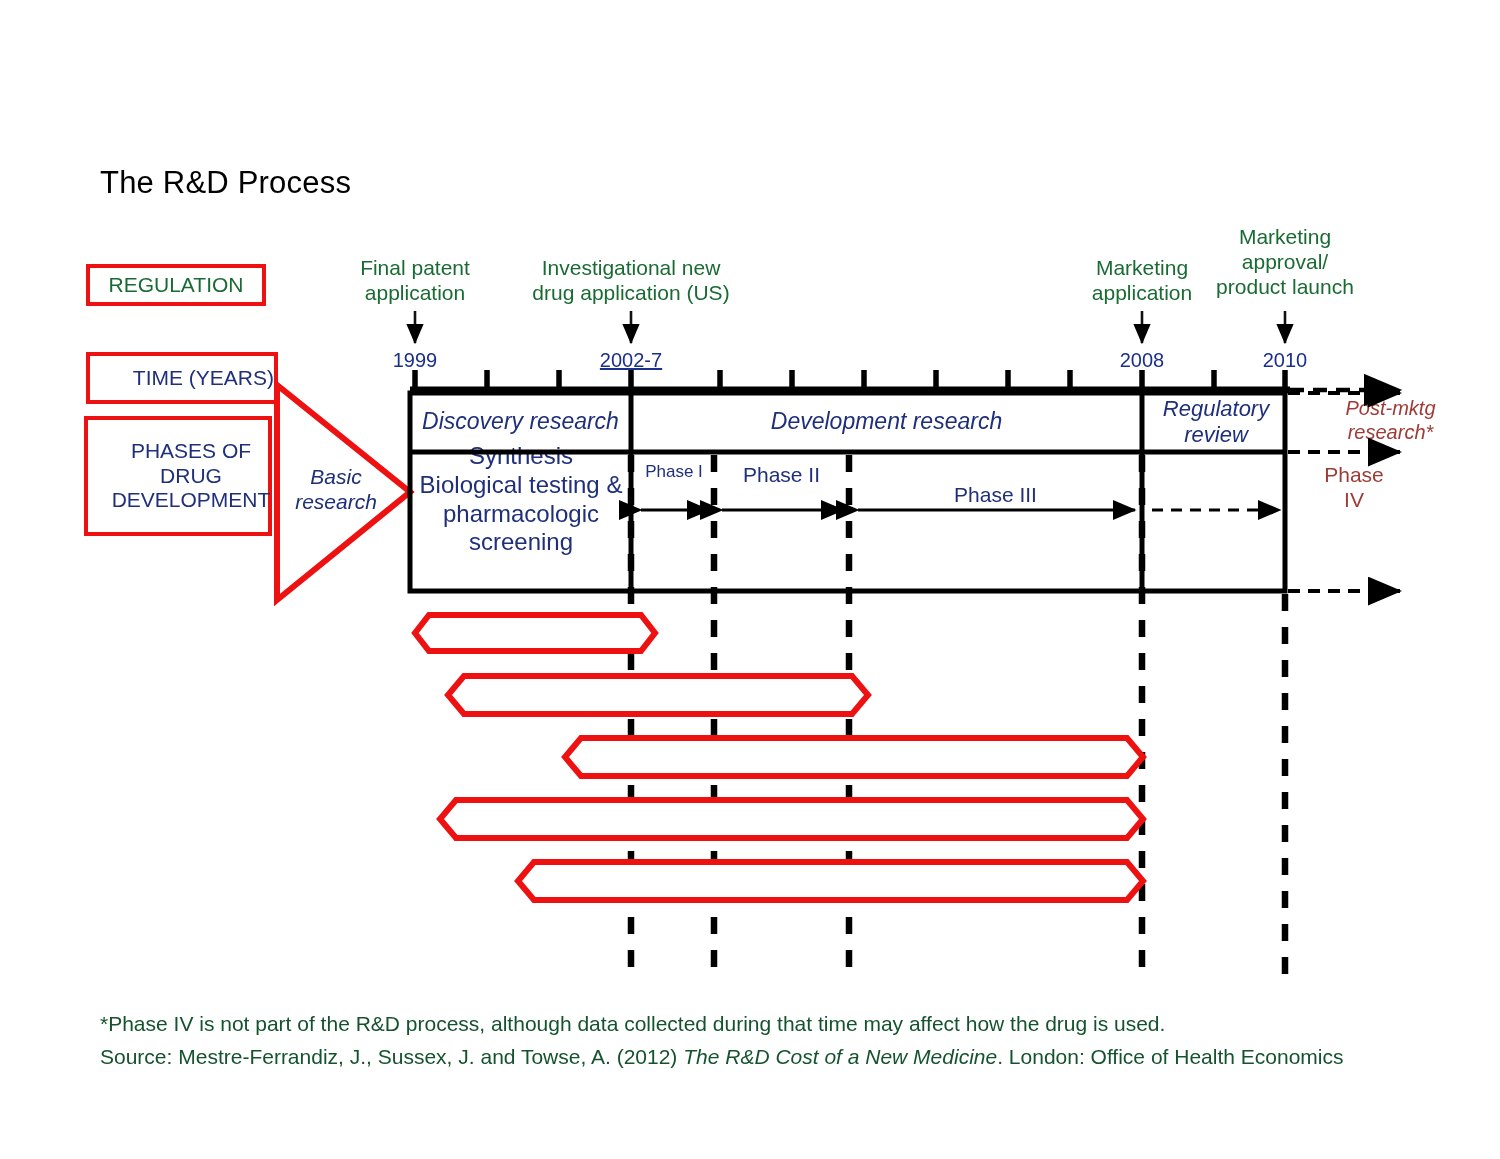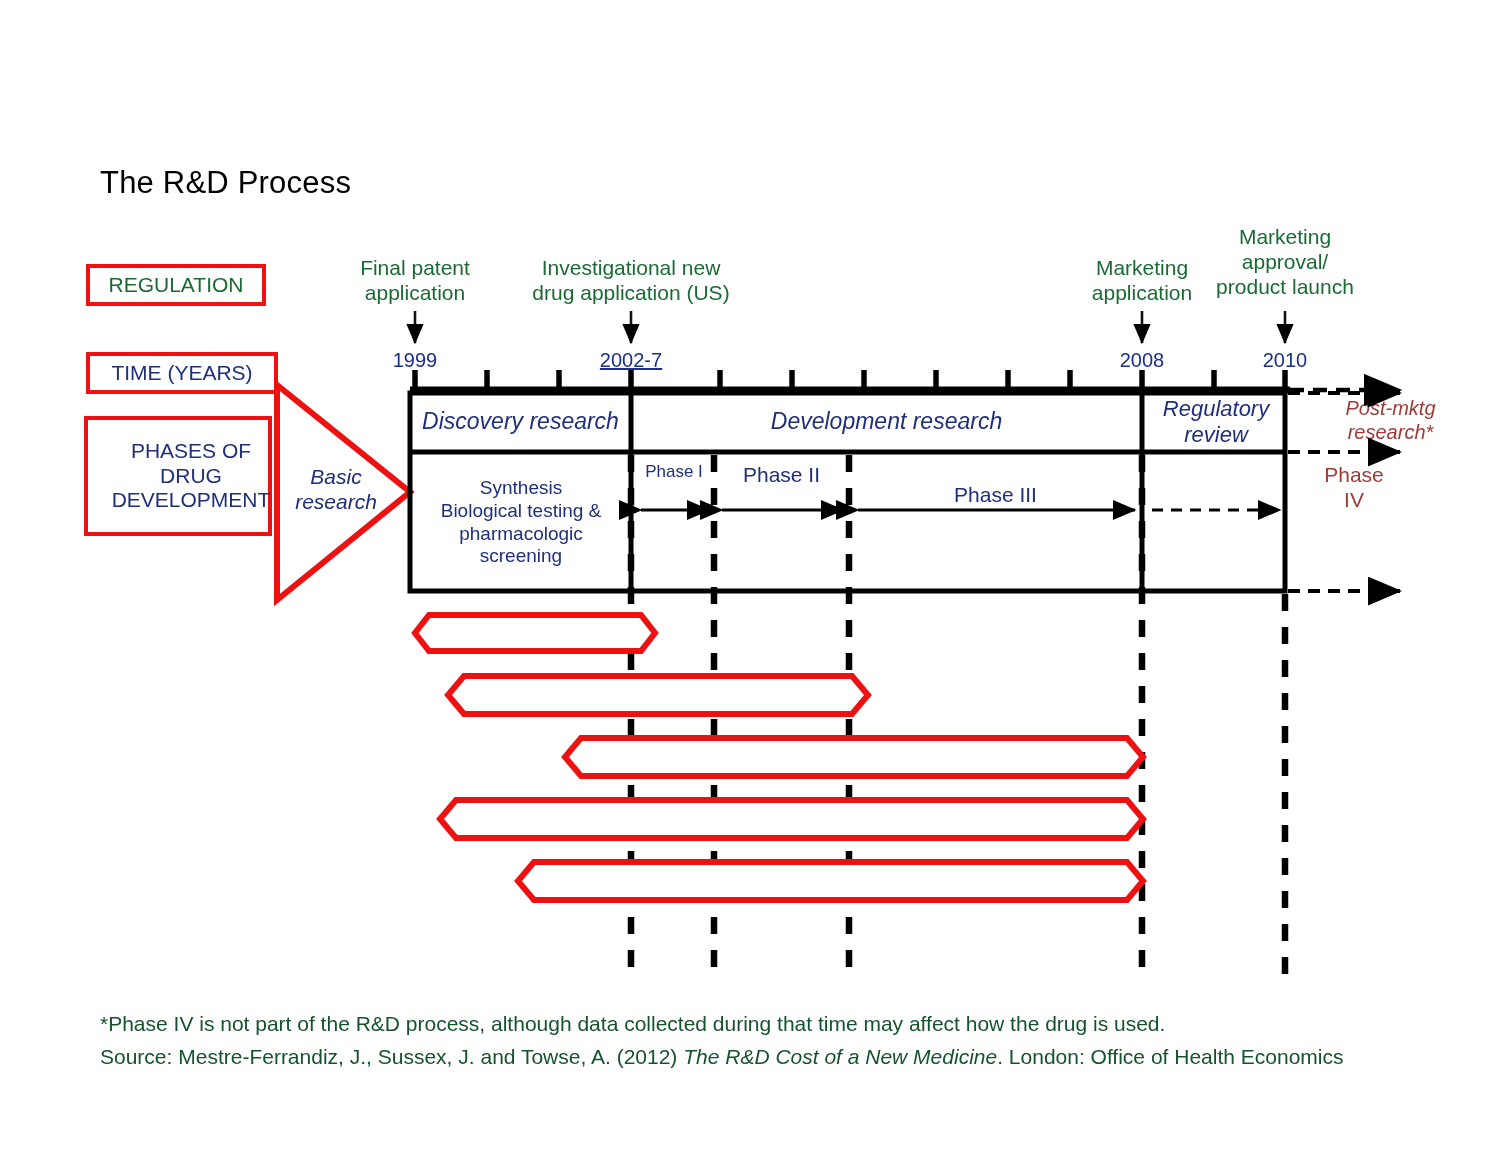--- a/index.html
+++ b/index.html
@@ -9,21 +9,21 @@
 
   .abs{position:absolute;}
 
   .title{left:100px;top:165px;font-size:31px;color:#000000;letter-spacing:.2px;}
 
   .redbox{border:4px solid #ee1111;box-sizing:border-box;display:flex;align-items:center;
           justify-content:center;text-align:center;color:#1f2f7a;font-size:21px;line-height:1.18;}
   .redbox.green{color:#1a6b33;}
 
   .box-regulation{left:86px;top:264px;width:180px;height:42px;}
-  .box-time{left:86px;top:352px;width:192px;height:42px;}
+  .box-time{left:86px;top:352px;width:192px;height:52px;justify-content:flex-end;}
   .box-phases{left:84px;top:416px;width:188px;height:120px;padding-left:26px;}
 
   .basic-research{left:286px;top:465px;width:100px;height:62px;color:#1f2f7a;
       font-size:21px;font-style:italic;line-height:1.18;text-align:center;}
 
   .reglab{color:#1a6b33;font-size:21px;line-height:1.2;text-align:center;}
   .yearlab{color:#1c2f8a;font-size:20px;text-align:center;}
 
   .celltxt{color:#1f2f7a;text-align:center;line-height:1.2;}
   .italic{font-style:italic;}
@@ -93,21 +93,21 @@
   <div class="abs celltxt italic" style="left:631px;top:408px;width:511px;font-size:23px;">Development research</div>
   <div class="abs celltxt italic" style="left:1146px;top:396px;width:140px;font-size:22px;border-radius:10px;">
     <div>Regulatory</div>
     <div>review</div>
   </div>
   <div class="abs postmktg" style="left:1328px;top:396px;width:125px;">
     <div>Post-mktg</div>
     <div>research*</div>
   </div>
 
-  <div class="abs celltxt" style="left:412px;top:477px;width:218px;font-size:19px;">
+  <div class="abs celltxt" style="left:412px;top:442px;width:218px;font-size:24px;">
     <div>Synthesis</div>
     <div>Biological testing &amp;</div>
     <div>pharmacologic</div>
     <div>screening</div>
   </div>
 
   <div class="abs celltxt" style="left:634px;top:462px;width:80px;font-size:17px;">Phase I</div>
   <div class="abs celltxt" style="left:714px;top:462px;width:135px;font-size:21px;">Phase II</div>
   <div class="abs celltxt" style="left:849px;top:462px;width:293px;font-size:21px;margin-top:20px;">Phase III</div>
 

